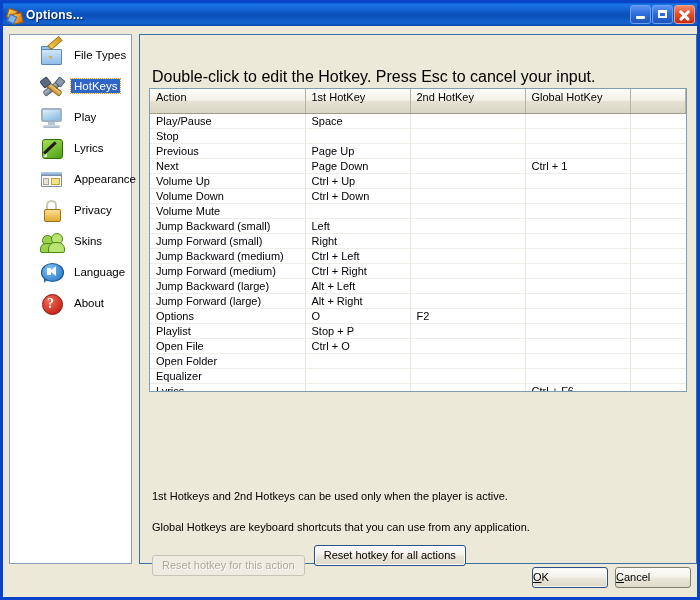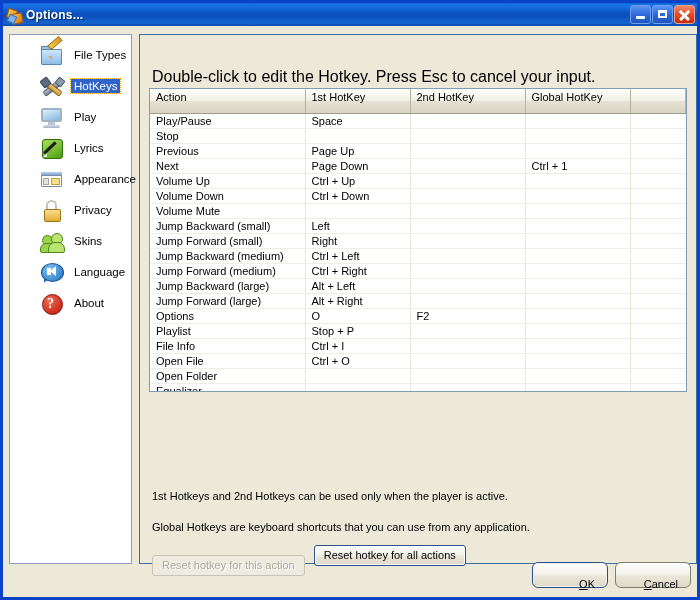--- a/index.html
+++ b/index.html
@@ -117,21 +117,21 @@
     font-family:"Liberation Sans","DejaVu Sans",sans-serif;font-size:11px;
     background:linear-gradient(180deg,#fdfdfc 0%,#f4f2ea 44%,#e9e6d9 56%,#ded9c7 100%);
     border:1px solid #7f7f6e;border-radius:3px;
     padding:0 9px;height:21px;line-height:19px;color:#000;box-sizing:border-box;white-space:nowrap;
   }
   .btn.disabled{color:#aca899;border-color:#c8c4b4;background:#eeece1;text-shadow:1px 1px 0 #fff;margin-top:10px;}
   .btn.focused{border:1px solid #2b4f86;box-shadow:inset 0 0 0 1px #fff;}
 
   
   #bottom-btns{position:absolute;right:6px;bottom:9px;display:flex;gap:7px;}
-  .btn.wide{width:76px;padding:12px;text-align:right;border-radius:6px;}
+  .btn.wide{width:76px;padding:0;text-align:left;}
   .btn.default{border:1px solid #2b4f86;box-shadow:inset 0 0 0 1px #f4f3ec;}
   .ul{text-decoration:underline;}
 
   
   .ic{position:absolute;left:0;top:0;width:24px;height:24px;}
   
   .ic-filetypes .fold{position:absolute;left:1px;top:6px;width:19px;height:14px;background:linear-gradient(180deg,#cfe6fa,#8fbde8);border:1px solid #5b87b5;border-radius:1px;}
   .ic-filetypes .tab{position:absolute;left:1px;top:3px;width:9px;height:4px;background:#9cc4e8;border:1px solid #5b87b5;border-bottom:none;border-radius:1px 1px 0 0;}
   .ic-filetypes .pen{position:absolute;left:9px;top:2px;width:13px;height:3.5px;background:linear-gradient(90deg,#f6c944,#d99a18);border:1px solid #9c6f10;transform:rotate(-40deg);transform-origin:left center;}
   .ic-filetypes .nib{position:absolute;left:8px;top:13px;width:0;height:0;border-left:4px solid transparent;border-top:4px solid #d9b05a;}
@@ -420,27 +420,20 @@
                 <td class="c4"></td>
               </tr>
               <tr>
                 <td class="c0">Playlist</td>
                 <td class="c1">Stop + P</td>
                 <td class="c2"></td>
                 <td class="c3"></td>
                 <td class="c4"></td>
               </tr>
               <tr>
-                <td class="c0">File Info</td>
-                <td class="c1">Ctrl + I</td>
-                <td class="c2"></td>
-                <td class="c3"></td>
-                <td class="c4"></td>
-              </tr>
-              <tr>
                 <td class="c0">Open File</td>
                 <td class="c1">Ctrl + O</td>
                 <td class="c2"></td>
                 <td class="c3"></td>
                 <td class="c4"></td>
               </tr>
               <tr>
                 <td class="c0">Open Folder</td>
                 <td class="c1"></td>
                 <td class="c2"></td>

